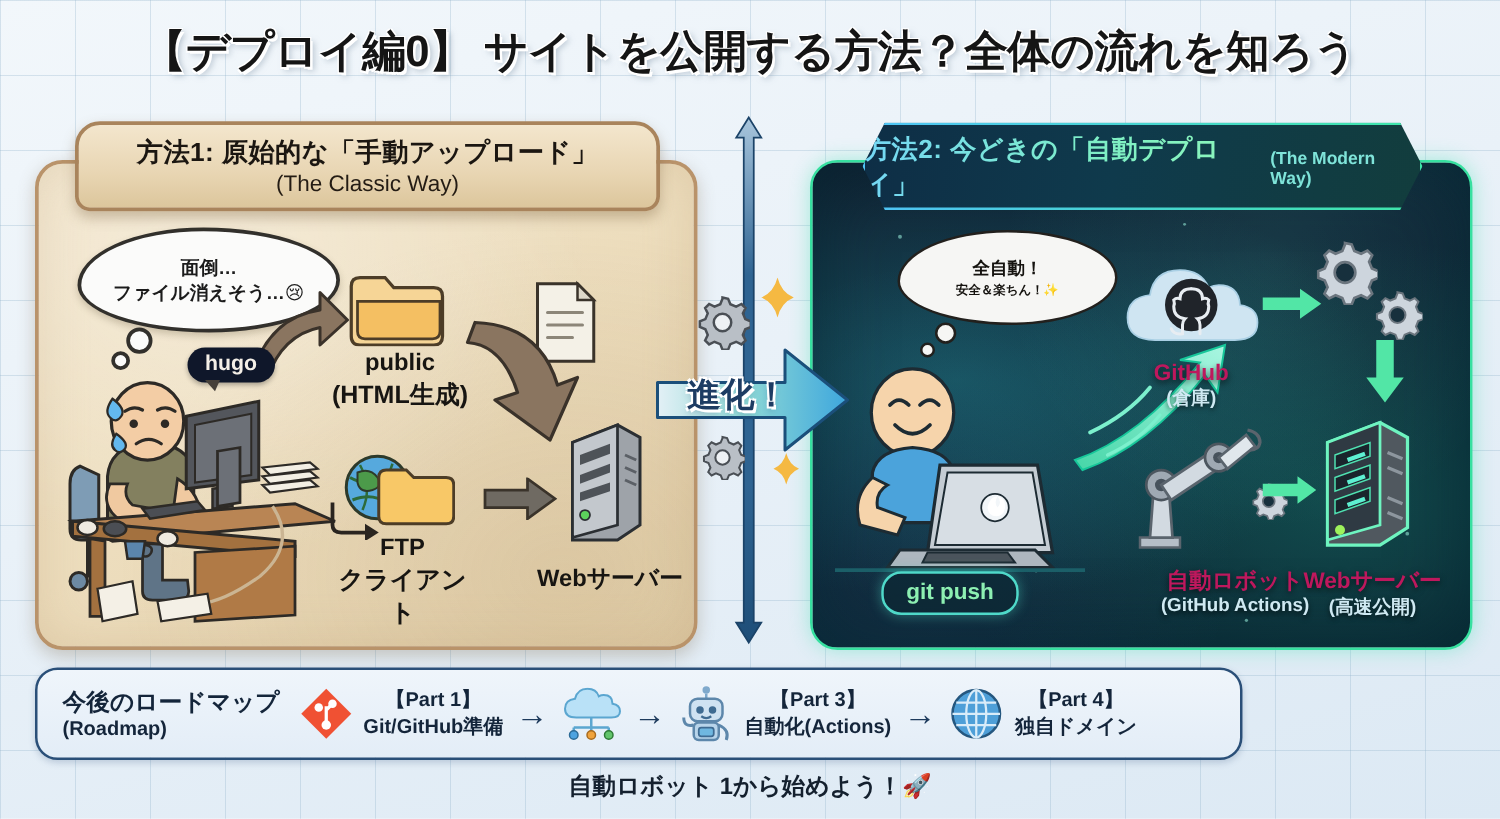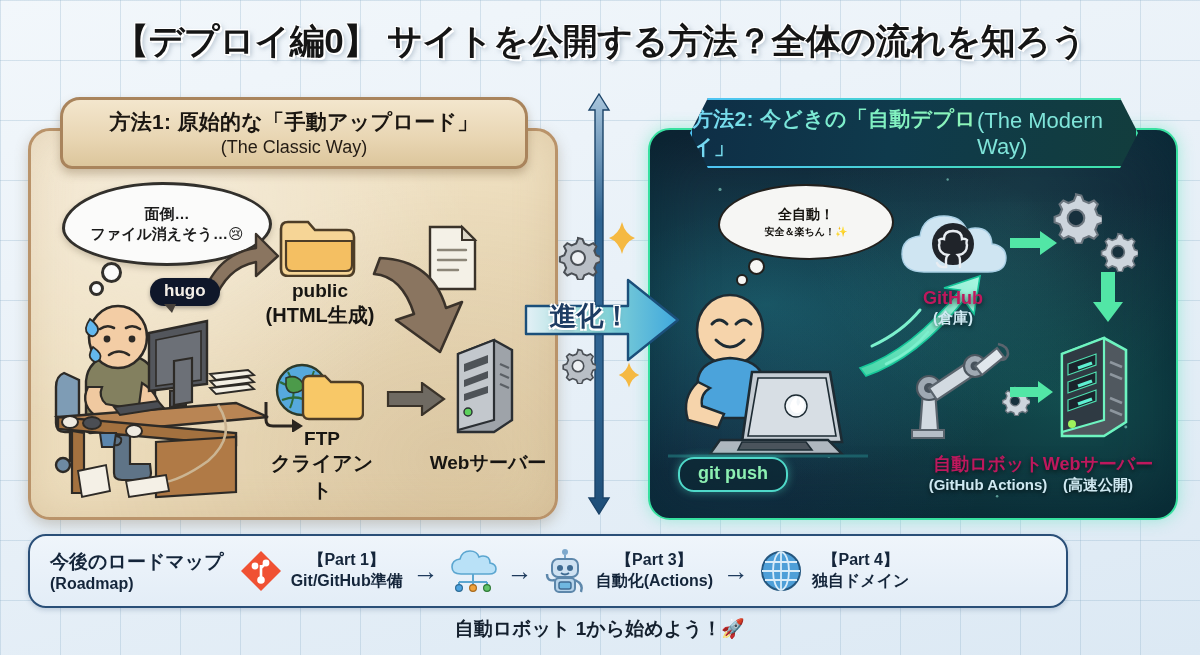--- a/index.html
+++ b/index.html
@@ -100,21 +100,21 @@
     align-items: center; justify-content: center;
     z-index: 6;
     clip-path: polygon(4% 0, 96% 0, 100% 50%, 96% 100%, 4% 100%, 0 50%);
   }
   .hdr-modern .l1 {
     font-size: 21px; font-weight: 900; letter-spacing: .3px;
     background: linear-gradient(90deg, #74d7f5 0%, #7ef0c4 60%, #8ef5b8 100%);
     -webkit-background-clip: text; background-clip: text; color: transparent;
   }
   .hdr-modern .l2 {
-    font-size: 22px; font-weight: 400; color: #7fe4d9; margin-top: 1px;
+    font-size: 14px; font-weight: 700; color: #7fe4d9; margin-top: 1px;
   }
 
   
   .bubble-classic {
     position: absolute; left: 62px; top: 182px;
     width: 210px; height: 84px;
     background: #fbfbfa; border: 3px solid #32302c;
     border-radius: 48% 52% 50% 50% / 55% 50% 50% 45%;
     display: flex; flex-direction: column;
     align-items: center; justify-content: center;
@@ -177,37 +177,37 @@
   .bubble-modern::before, .bubble-modern::after {
     content: ""; position: absolute; background: #f6f6f4;
     border: 2.5px solid #22201d; border-radius: 50%;
   }
   .bubble-modern::before { width: 13px; height: 13px; left: 28px; bottom: -17px; }
   .bubble-modern::after  { width: 8px; height: 8px; left: 16px; bottom: -28px; }
   .bubble-modern .t1 { font-size: 14px; font-weight: 900; color: #15130f; }
   .bubble-modern .t2 { font-size: 10px; font-weight: 900; color: #15130f; margin-top: 1px; }
 
   .badge-git {
-    position: absolute; left: 678px; top: 457px;
+    position: absolute; left: 705px; top: 457px;
     padding: 4px 18px 6px; border-radius: 16px;
     border: 2px solid #4fd9c9; color: #8df0b2;
     font-size: 18px; font-weight: 700; z-index: 8;
     background: rgba(12,40,52,.75);
     box-shadow: 0 0 10px rgba(80,220,200,.45);
   }
 
   .label-light { position: absolute; text-align: center; z-index: 6; }
   .label-light .a { font-size: 18px; font-weight: 700; color: #be185d; display: block;
                     text-shadow: 0 2px 5px rgba(0,0,0,.65); }
   .label-light .b { font-size: 15px; font-weight: 800; color: #cfe9f2; display: block;
                     text-shadow: 0 2px 4px rgba(0,0,0,.6); }
 
   
   #roadmap {
-    position: absolute; left: 28px; top: 534px; width: 1040px; height: 74px;
+    position: absolute; left: 28px; top: 534px; width: 966px; height: 74px;
     background: linear-gradient(180deg, #eff5fb 0%, #e3edf7 100%);
     border: 2px solid #2a4f78; border-radius: 18px;
     display: flex; align-items: center; padding: 16px 20px;
     box-shadow: 0 2px 5px rgba(70,100,140,.25);
   }
   .rm-title { text-align: left; margin-right: 16px; white-space: nowrap; }
   .rm-title .a { display: block; font-size: 19px; font-weight: 900; color: #14253a; }
   .rm-title .b { display: block; font-size: 16px; font-weight: 800; color: #14253a; }
   .rm-step { display: flex; align-items: center; gap: 9px; white-space: nowrap; }
   .rm-step .txt { text-align: center; }

